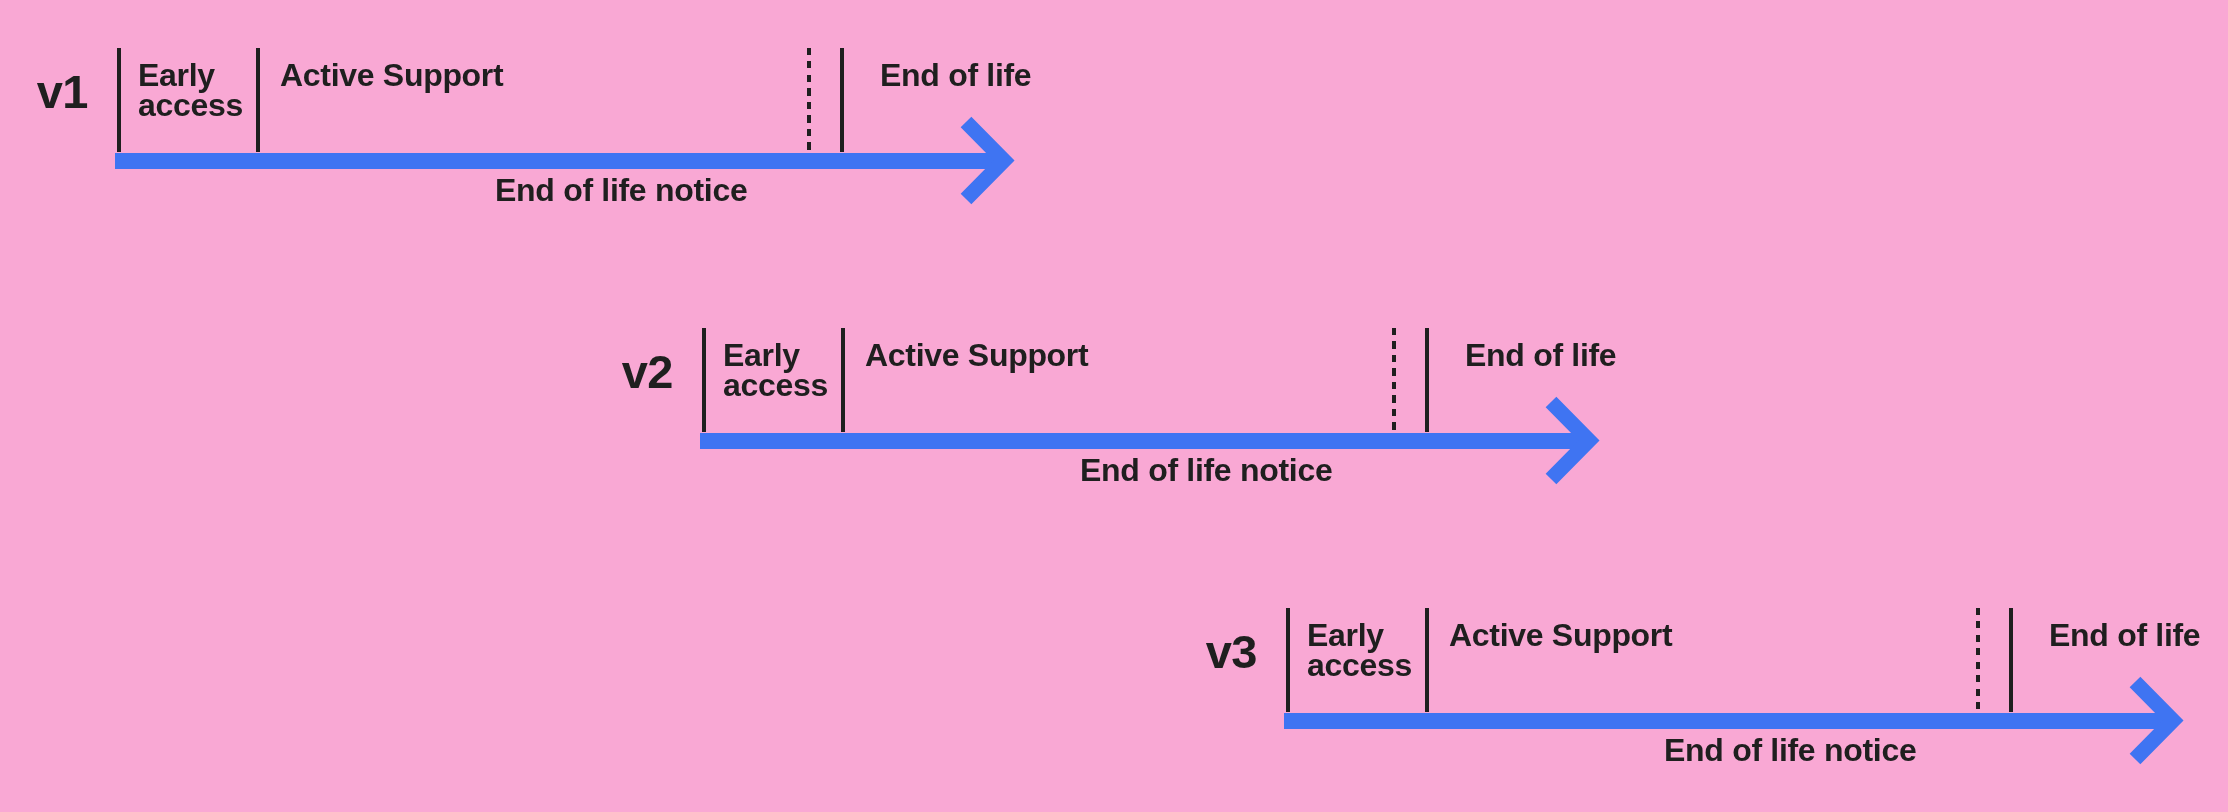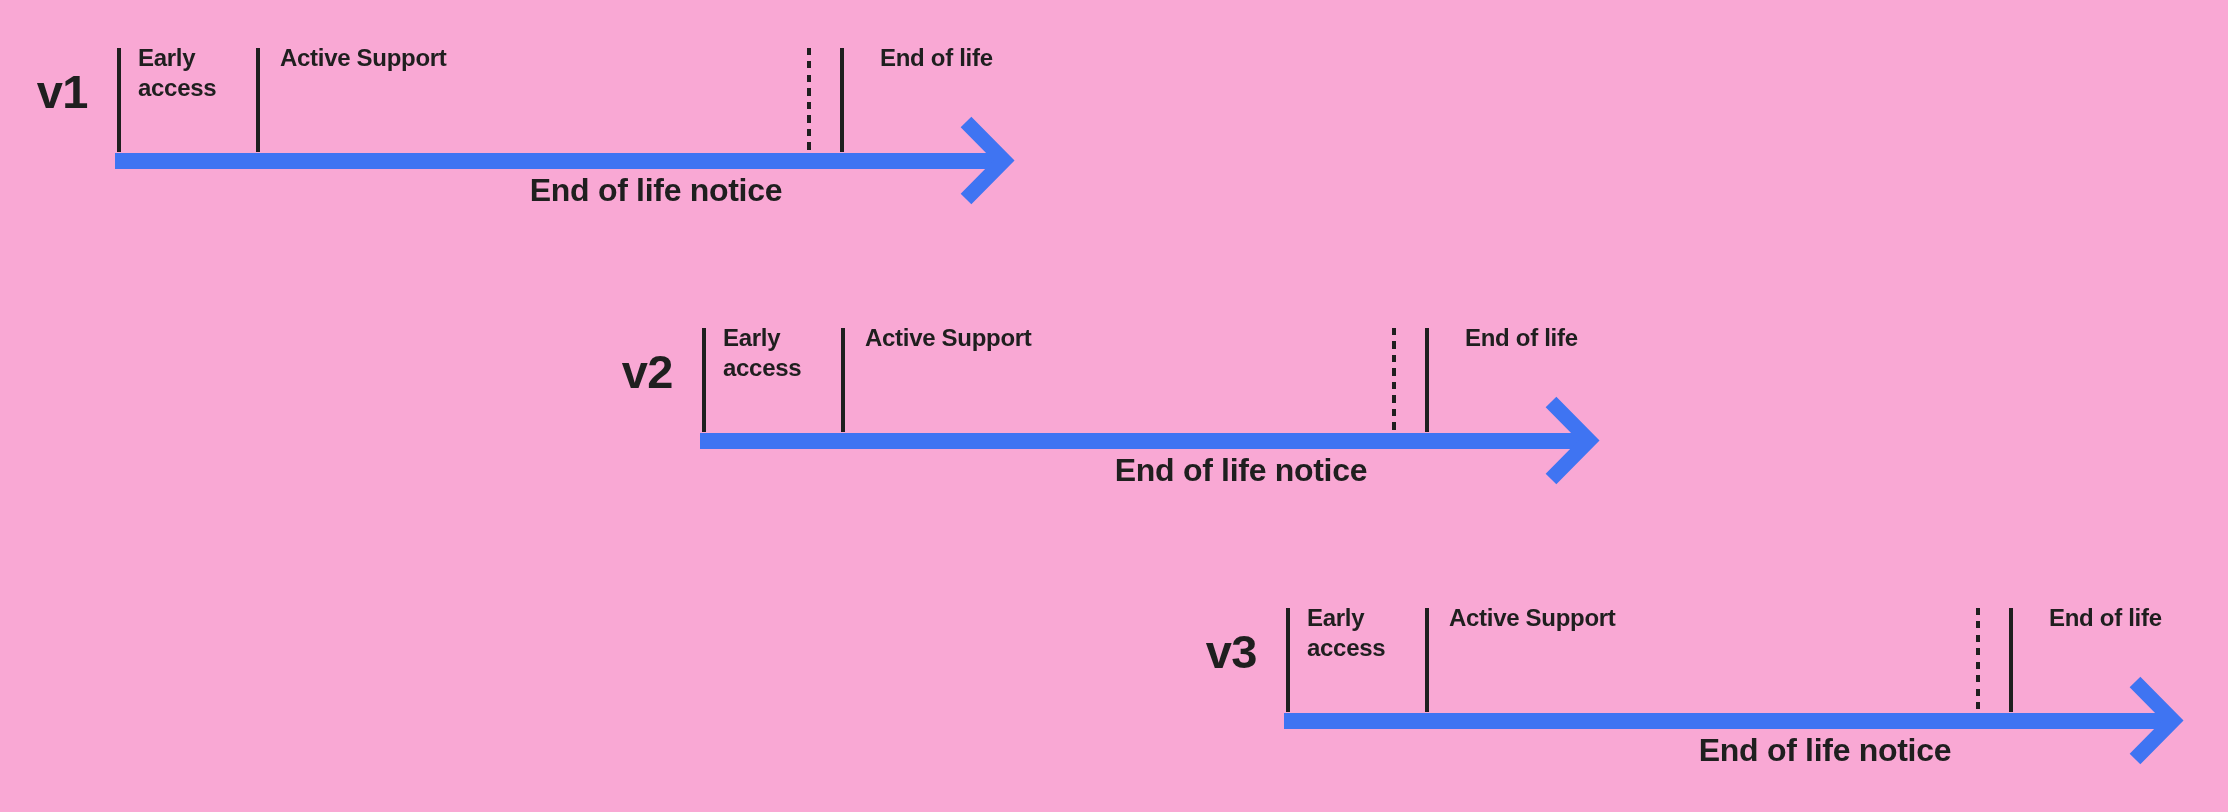--- a/index.html
+++ b/index.html
@@ -53,40 +53,40 @@
   .tick.dashed {
     left: 807px;
     background: repeating-linear-gradient(
       to bottom,
       var(--ink) 0px, var(--ink) 7px,
       transparent 7px, transparent 13.5px
     );
   }
   .phase-label {
     position: absolute;
-    top: 43px;
-    font-size: 24px;
+    top: 60px;
+    font-size: 32px;
     font-weight: 700;
     line-height: 30px;
     letter-spacing: -0.3px;
     white-space: nowrap;
   }
   .phase-label.early {
     left: 138px;
     width: 120px;
     white-space: normal;
   }
   .phase-label.active { left: 280px; }
   .phase-label.eol    { left: 862px; margin-left: 18px; }
   .notice-label {
     position: absolute;
     left: 495px;
     top: 174px;
     width: 322px;
-    text-align: center;
+    text-align: left;
     font-size: 32px;
     font-weight: 700;
     line-height: 32px;
     letter-spacing: -0.3px;
     white-space: nowrap;
   }
   .arrow-svg {
     position: absolute;
     left: 0px;
     top: 110px;

